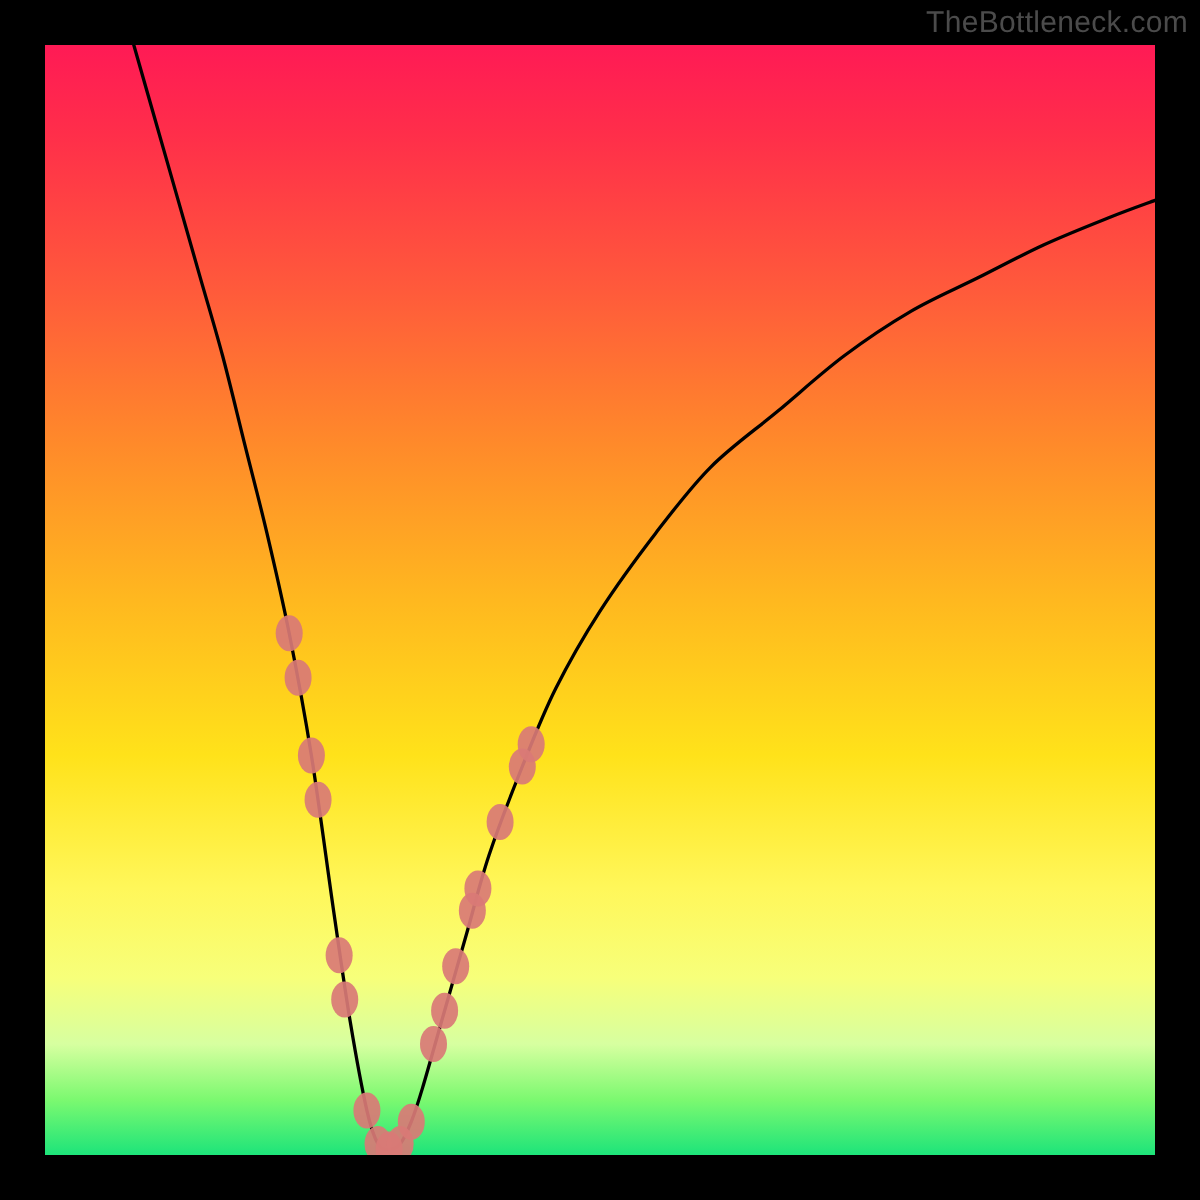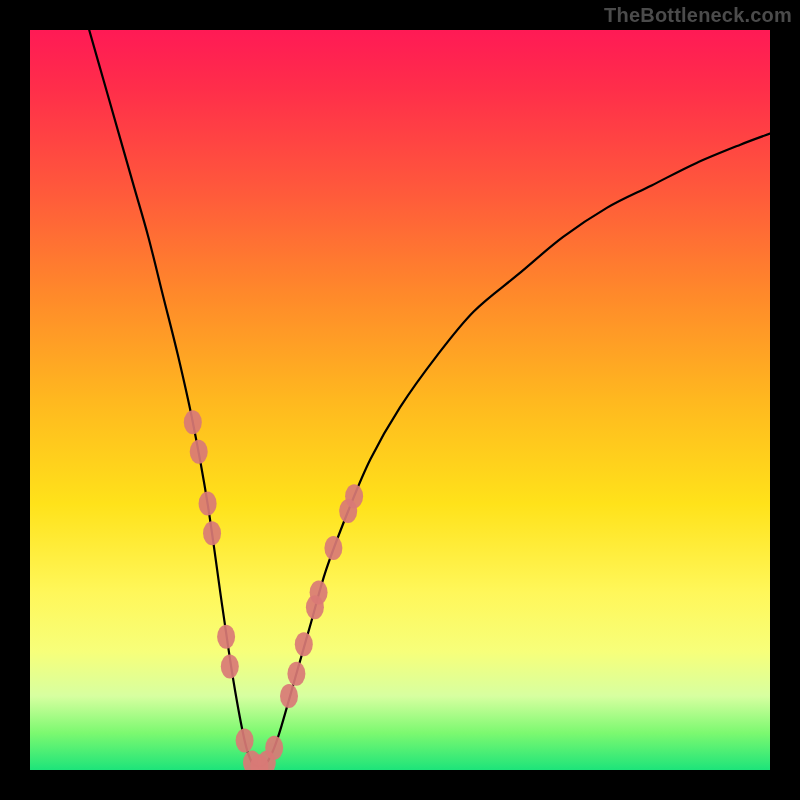--- a/index.html
+++ b/index.html
@@ -48,21 +48,21 @@
     width: 740px;
     height: 740px;
     pointer-events: none;
   }
   .watermark {
     position: absolute;
     top: 4px;
     right: 8px;
     color: #4b4b4b;
     font-size: 20px;
-    font-weight: 700;
+    font-weight: 400;
     letter-spacing: 0.2px;
     user-select: none;
   }
 </style>
 </head>
 <body>
 
 <div class="frame">
   <div class="plot"></div>
   <svg class="svg-layer" viewBox="0 0 740 740" preserveAspectRatio="none">

